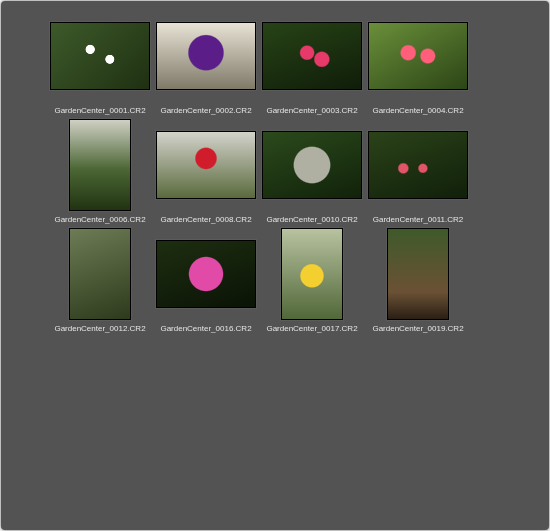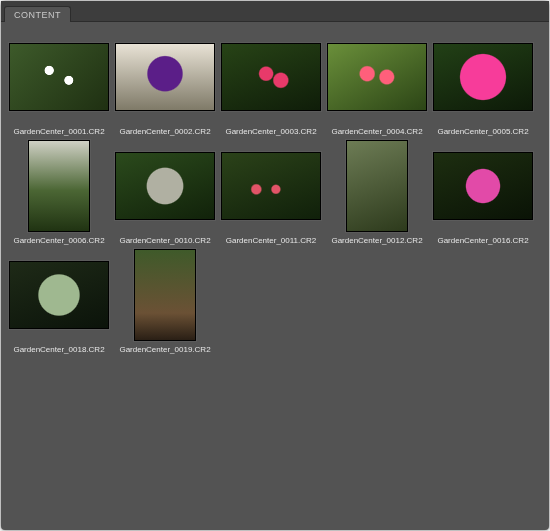--- a/index.html
+++ b/index.html
@@ -44,20 +44,21 @@
   }
   .content-area {
     flex: 1;
     padding: 10px 8px;
     overflow: hidden;
   }
   .grid {
     display: flex;
     flex-wrap: wrap;
     gap: 5px 6px;
+    margin-left: 41px;
   }
   .cell {
     width: 100px;
     display: flex;
     flex-direction: column;
     align-items: center;
   }
   .thumb-box {
     width: 100px;
     height: 90px;
@@ -100,23 +101,20 @@
   .p15 { background: radial-gradient(circle at 50% 45%, #d5123b 24%, transparent 26%), linear-gradient(160deg,#2b4219,#10200a); }
   .p16 { background: radial-gradient(circle at 50% 50%, #e24aa8 28%, transparent 30%), linear-gradient(160deg,#1d2e10,#0a1306); }
   .p17 { background: radial-gradient(circle at 50% 52%, #f3cf2f 20%, transparent 22%), linear-gradient(180deg,#b8c2a0,#516839); }
   .p18 { background: radial-gradient(circle at 50% 50%, #9fb890 34%, transparent 36%), linear-gradient(160deg,#1e2a17,#0b130a); }
   .p19 { background: linear-gradient(180deg,#3f5a2a 0%, #6b5135 70%, #2a1f15 100%); }
 </style>
 </head>
 <body>
 
 <div class="panel">
-  <div class="tabbar">
-    <div class="tab">CONTENT</div>
-  </div>
   <div class="content-area">
     <div class="grid" id="grid">
         <div class="cell">
           <div class="thumb-box">
             <div class="thumb landscape p1"></div>
           </div>
           <div class="filename">GardenCenter_0001.CR2</div>
         </div>
         <div class="cell">
           <div class="thumb-box">
@@ -131,29 +129,29 @@
           <div class="filename">GardenCenter_0003.CR2</div>
         </div>
         <div class="cell">
           <div class="thumb-box">
             <div class="thumb landscape p4"></div>
           </div>
           <div class="filename">GardenCenter_0004.CR2</div>
         </div>
         <div class="cell">
           <div class="thumb-box">
-            <div class="thumb landscape p5"></div>
+            <div class="thumb portrait p6"></div>
           </div>
-          <div class="filename">GardenCenter_0005.CR2</div>
+          <div class="filename">GardenCenter_0006.CR2</div>
         </div>
         <div class="cell">
           <div class="thumb-box">
-            <div class="thumb portrait p6"></div>
+            <div class="thumb landscape p8"></div>
           </div>
-          <div class="filename">GardenCenter_0006.CR2</div>
+          <div class="filename">GardenCenter_0008.CR2</div>
         </div>
         <div class="cell">
           <div class="thumb-box">
             <div class="thumb landscape p10"></div>
           </div>
           <div class="filename">GardenCenter_0010.CR2</div>
         </div>
         <div class="cell">
           <div class="thumb-box">
             <div class="thumb landscape p11"></div>
@@ -167,23 +165,23 @@
           <div class="filename">GardenCenter_0012.CR2</div>
         </div>
         <div class="cell">
           <div class="thumb-box">
             <div class="thumb landscape p16"></div>
           </div>
           <div class="filename">GardenCenter_0016.CR2</div>
         </div>
         <div class="cell">
           <div class="thumb-box">
-            <div class="thumb landscape p18"></div>
+            <div class="thumb portrait p17"></div>
           </div>
-          <div class="filename">GardenCenter_0018.CR2</div>
+          <div class="filename">GardenCenter_0017.CR2</div>
         </div>
         <div class="cell">
           <div class="thumb-box">
             <div class="thumb portrait p19"></div>
           </div>
           <div class="filename">GardenCenter_0019.CR2</div>
         </div>
       </div>
   </div>
 </div>

